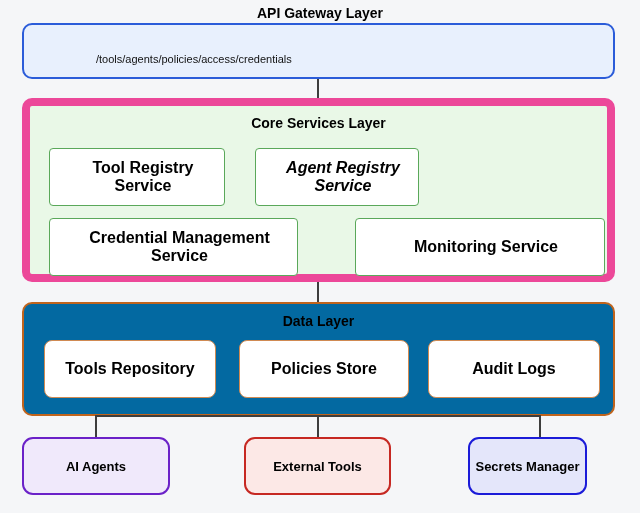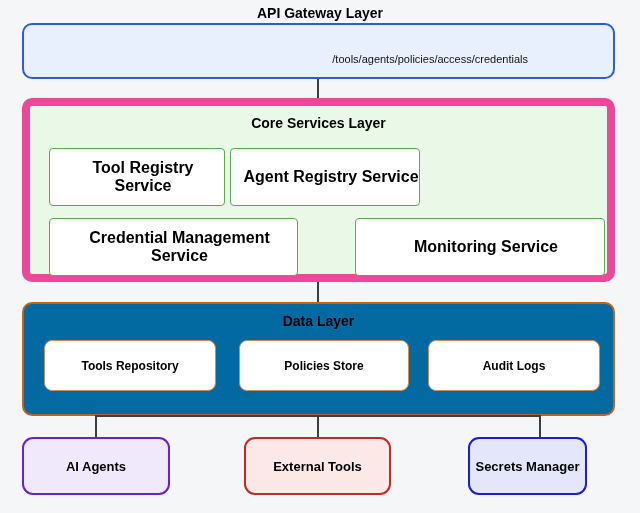--- a/index.html
+++ b/index.html
@@ -26,52 +26,52 @@
   }
 
   
   .layer.api{
     left:22px;top:23px;width:593px;height:56px;
     background:#e8f0fd;border:2px solid #2b5cd9;
   }
   .endpoints{
     position:absolute;left:0;top:0;width:100%;height:100%;
     box-sizing:border-box;
-    display:flex;align-items:center;justify-content:flex-end;
+    display:flex;align-items:center;justify-content:flex-start;
     padding:20px 85px 4px 72px;
     font-size:11px;color:#111;
   }
 
   
   .layer.core{
     left:22px;top:98px;width:593px;height:184px;
     background:#e9f8e7;border:8px solid #ec4899;
   }
   .service-box{
     position:absolute;box-sizing:border-box;height:58px;
     background:#ffffff;border:1.5px solid #5aa85a;border-radius:4px;
     display:flex;align-items:center;justify-content:center;
     font-size:16px;font-weight:bold;color:#000;text-align:center;padding-left:12px;
   }
   .svc-1{left:19px;top:42px;width:176px;}
-  .svc-2{left:200px;top:42px;width:190px;}
+  .svc-2{left:225px;top:42px;width:164px;font-style:italic;}
   .svc-3{left:402px;top:42px;width:171px;}
   .svc-4{left:19px;top:112px;width:249px;}
   .svc-5{left:325px;top:112px;width:250px;}
 
   
   .layer.data{
     left:22px;top:302px;width:593px;height:114px;
     background:#0369a1;border:2px solid #c0641d;
   }
   .store-box{
-    position:absolute;box-sizing:border-box;height:51px;top:36px;
+    position:absolute;box-sizing:border-box;height:58px;top:36px;
     background:#ffffff;border:1.5px solid #d08a52;border-radius:8px;
     display:flex;align-items:center;justify-content:center;
-    font-size:12px;font-weight:bold;color:#000;text-align:center;
+    font-size:16px;font-weight:bold;color:#000;text-align:center;
   }
   .store-1{left:20px;width:172px;}
   .store-2{left:215px;width:170px;}
   .store-3{left:404px;width:172px;}
 
   
   .edge{position:absolute;background:#3d3d3d;}
   .edge.v{width:2px;}
   .edge.h{height:2px;}
   .e-api-core{left:317px;top:79px;height:19px;}

